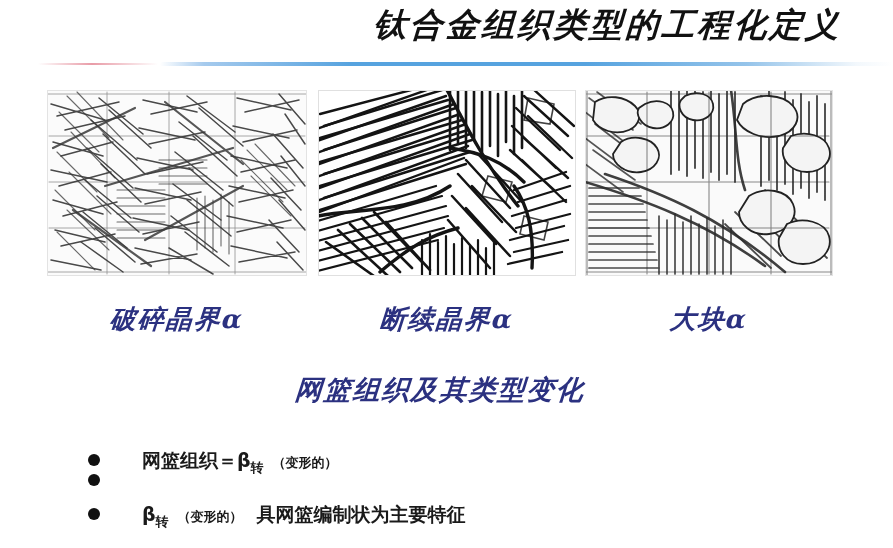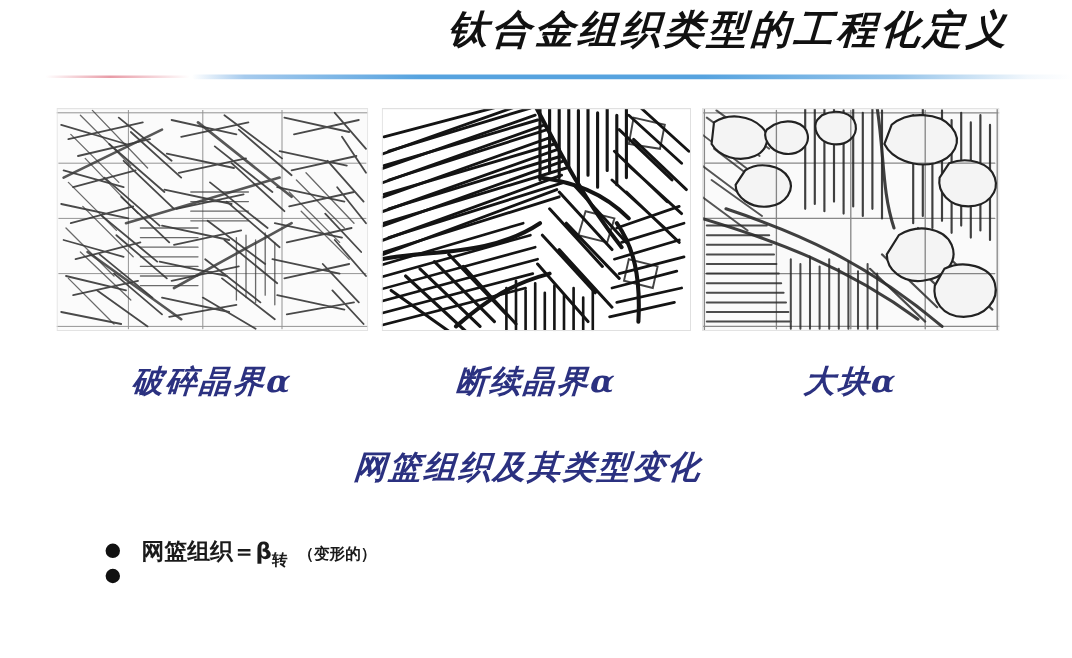--- a/index.html
+++ b/index.html
@@ -137,20 +137,21 @@
     left: 88px;
     top: 448px;
     width: 790px;
   }
   .bullet-row {
     display: flex;
     align-items: baseline;
     height: 27px;
     white-space: nowrap;
     color: #1a1a1a;
+    gap: 24px;
   }
   .bullet-dot {
     display: inline-block;
     width: 12px;
     height: 12px;
     border-radius: 50%;
     background: #111111;
     flex: 0 0 auto;
     position: relative;
     top: -1px;
@@ -385,14 +386,18 @@
 
   <div class="bullet-row">
     <span class="bullet-dot"></span>
     <span class="bullet-text"><span>网篮组织＝</span><span class="greek">β</span><span class="sub">转</span><span class="gap"></span><span class="paren">（变形的）</span><span></span></span>
   </div>
 
   <div class="bullet-row">
     <span class="bullet-dot"></span>
   </div>
 
+  <div class="bullet-row">
+    <span class="bullet-dot"></span>
+    <span class="bullet-text"><span></span><span class="greek">β</span><span class="sub">转</span><span class="gap"></span><span class="paren">（变形的）</span><span class="gap-wide"></span><span>具网篮编制状为主要特征</span></span>
+  </div>
 
 </div>
 
 </body></html>

